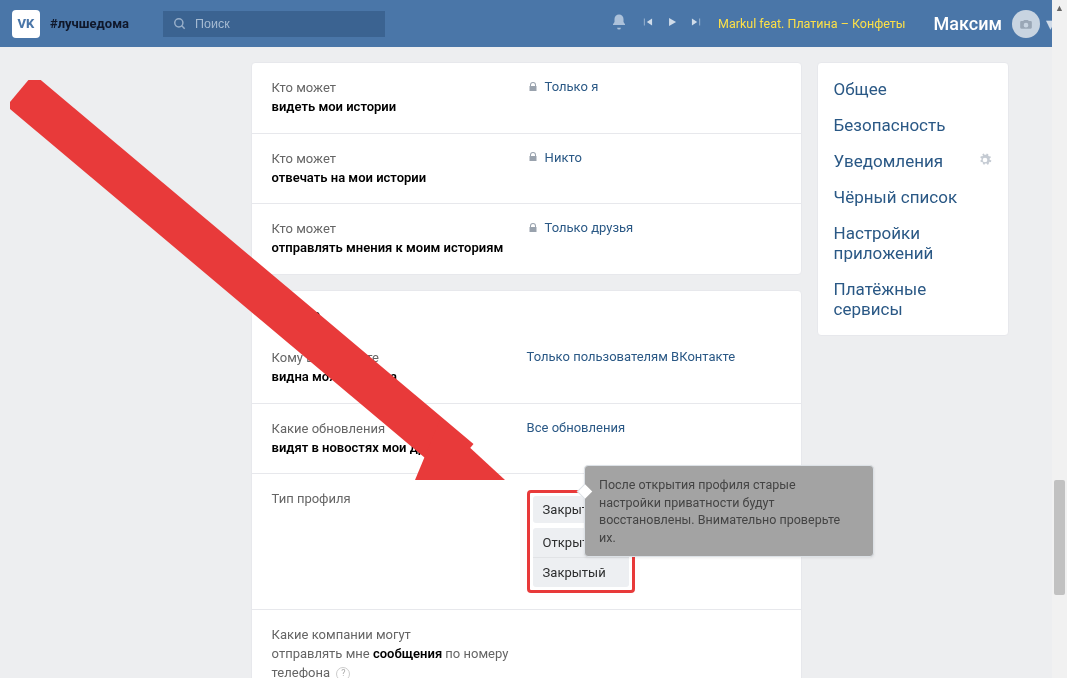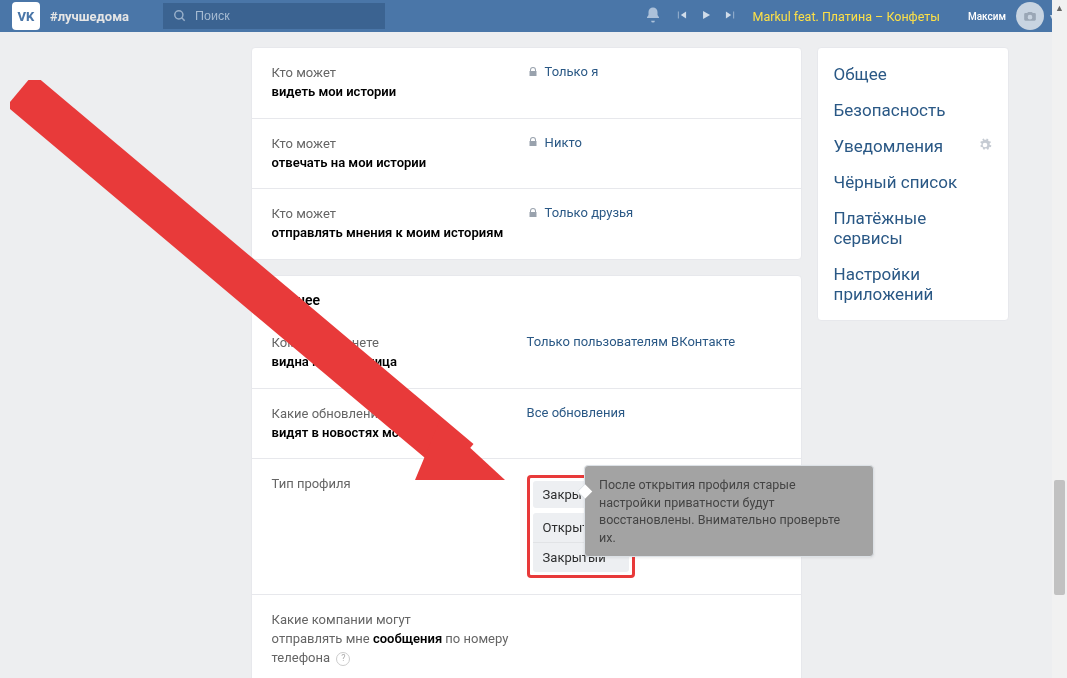--- a/index.html
+++ b/index.html
@@ -8,41 +8,41 @@
   background: #edeef0;
   font-size: 13px;
   color: #000;
   width: 1067px;
   height: 678px;
   overflow: hidden;
   position: relative;
 }
 .header {
   background: #4a76a8;
-  height: 32px;
+  height: 47px;
   display: flex;
   align-items: center;
   padding: 0 12px;
   color: #fff;
 }
 .logo {
   width: 28px;
   height: 28px;
   background: #fff;
   border-radius: 4px;
   display: flex;
   align-items: center;
   justify-content: center;
   color: #4a76a8;
   font-weight: 800;
   font-size: 13px;
   margin-right: 10px;
 }
 .hashtag {
-  color: #e5e5e5;
+  color: #0f172a;
   font-weight: 700;
   font-size: 13px;
   margin-right: 34px;
 }
 .search {
   background: #3b6391;
   border-radius: 0;
   display: flex;
   align-items: flex-end;
   padding: 6px 10px;
@@ -67,21 +67,21 @@
   color: #fff;
   font-size: 12.5px;
 }
 .player .ctl { margin: 0 5px; opacity: .85; }
 .track { margin-left: 10px; color: #fde047; }
 .user {
   display: flex;
   align-items: center;
   margin-left: 28px;
   color: #fff;
-  font-size: 10px;
+  font-size: 18px;
   font-weight: 500;
 }
 .avatar {
   width: 28px;
   height: 28px;
   border-radius: 50%;
   background: #c8d4e1;
   margin-left: 10px;
   display: flex;
   align-items: center;
@@ -396,22 +396,22 @@
     </div>
   </div>
 
   <div class="sidebar" id="sidebar">
       <div class="side-item">Общее</div>
       <div class="side-item">Безопасность</div>
       <div class="side-item">Уведомления<span class="side-gear"><svg width="14" height="14" viewBox="0 0 24 24" fill="#c5cbd3">
             <path d="M12 8a4 4 0 1 0 0 8 4 4 0 0 0 0-8zm9 4l2 1-1 3-2-1a8 8 0 0 1-2 2l1 2-3 1-1-2a8 8 0 0 1-3 0l-1 2-3-1 1-2a8 8 0 0 1-2-2l-2 1-1-3 2-1a8 8 0 0 1 0-3l-2-1 1-3 2 1a8 8 0 0 1 2-2L7 2l3-1 1 2a8 8 0 0 1 3 0l1-2 3 1-1 2a8 8 0 0 1 2 2l2-1 1 3-2 1a8 8 0 0 1 0 3z"></path>
           </svg></span></div>
       <div class="side-item">Чёрный список</div>
+      <div class="side-item">Настройки приложений</div>
       <div class="side-item">Платёжные сервисы</div>
-      <div class="side-item">Настройки приложений</div>
     </div>
 </div>
 
 <div class="tooltip">После открытия профиля старые настройки приватности будут восстановлены. Внимательно проверьте их.</div>
 
 <svg class="arrow" width="500" height="420">
   <defs>
     <marker id="ah" markerWidth="8" markerHeight="8" refX="5" refY="4" orient="auto">
       <path d="M0,0 L8,4 L0,8 Z" fill="#e83a3a"></path>
     </marker>

